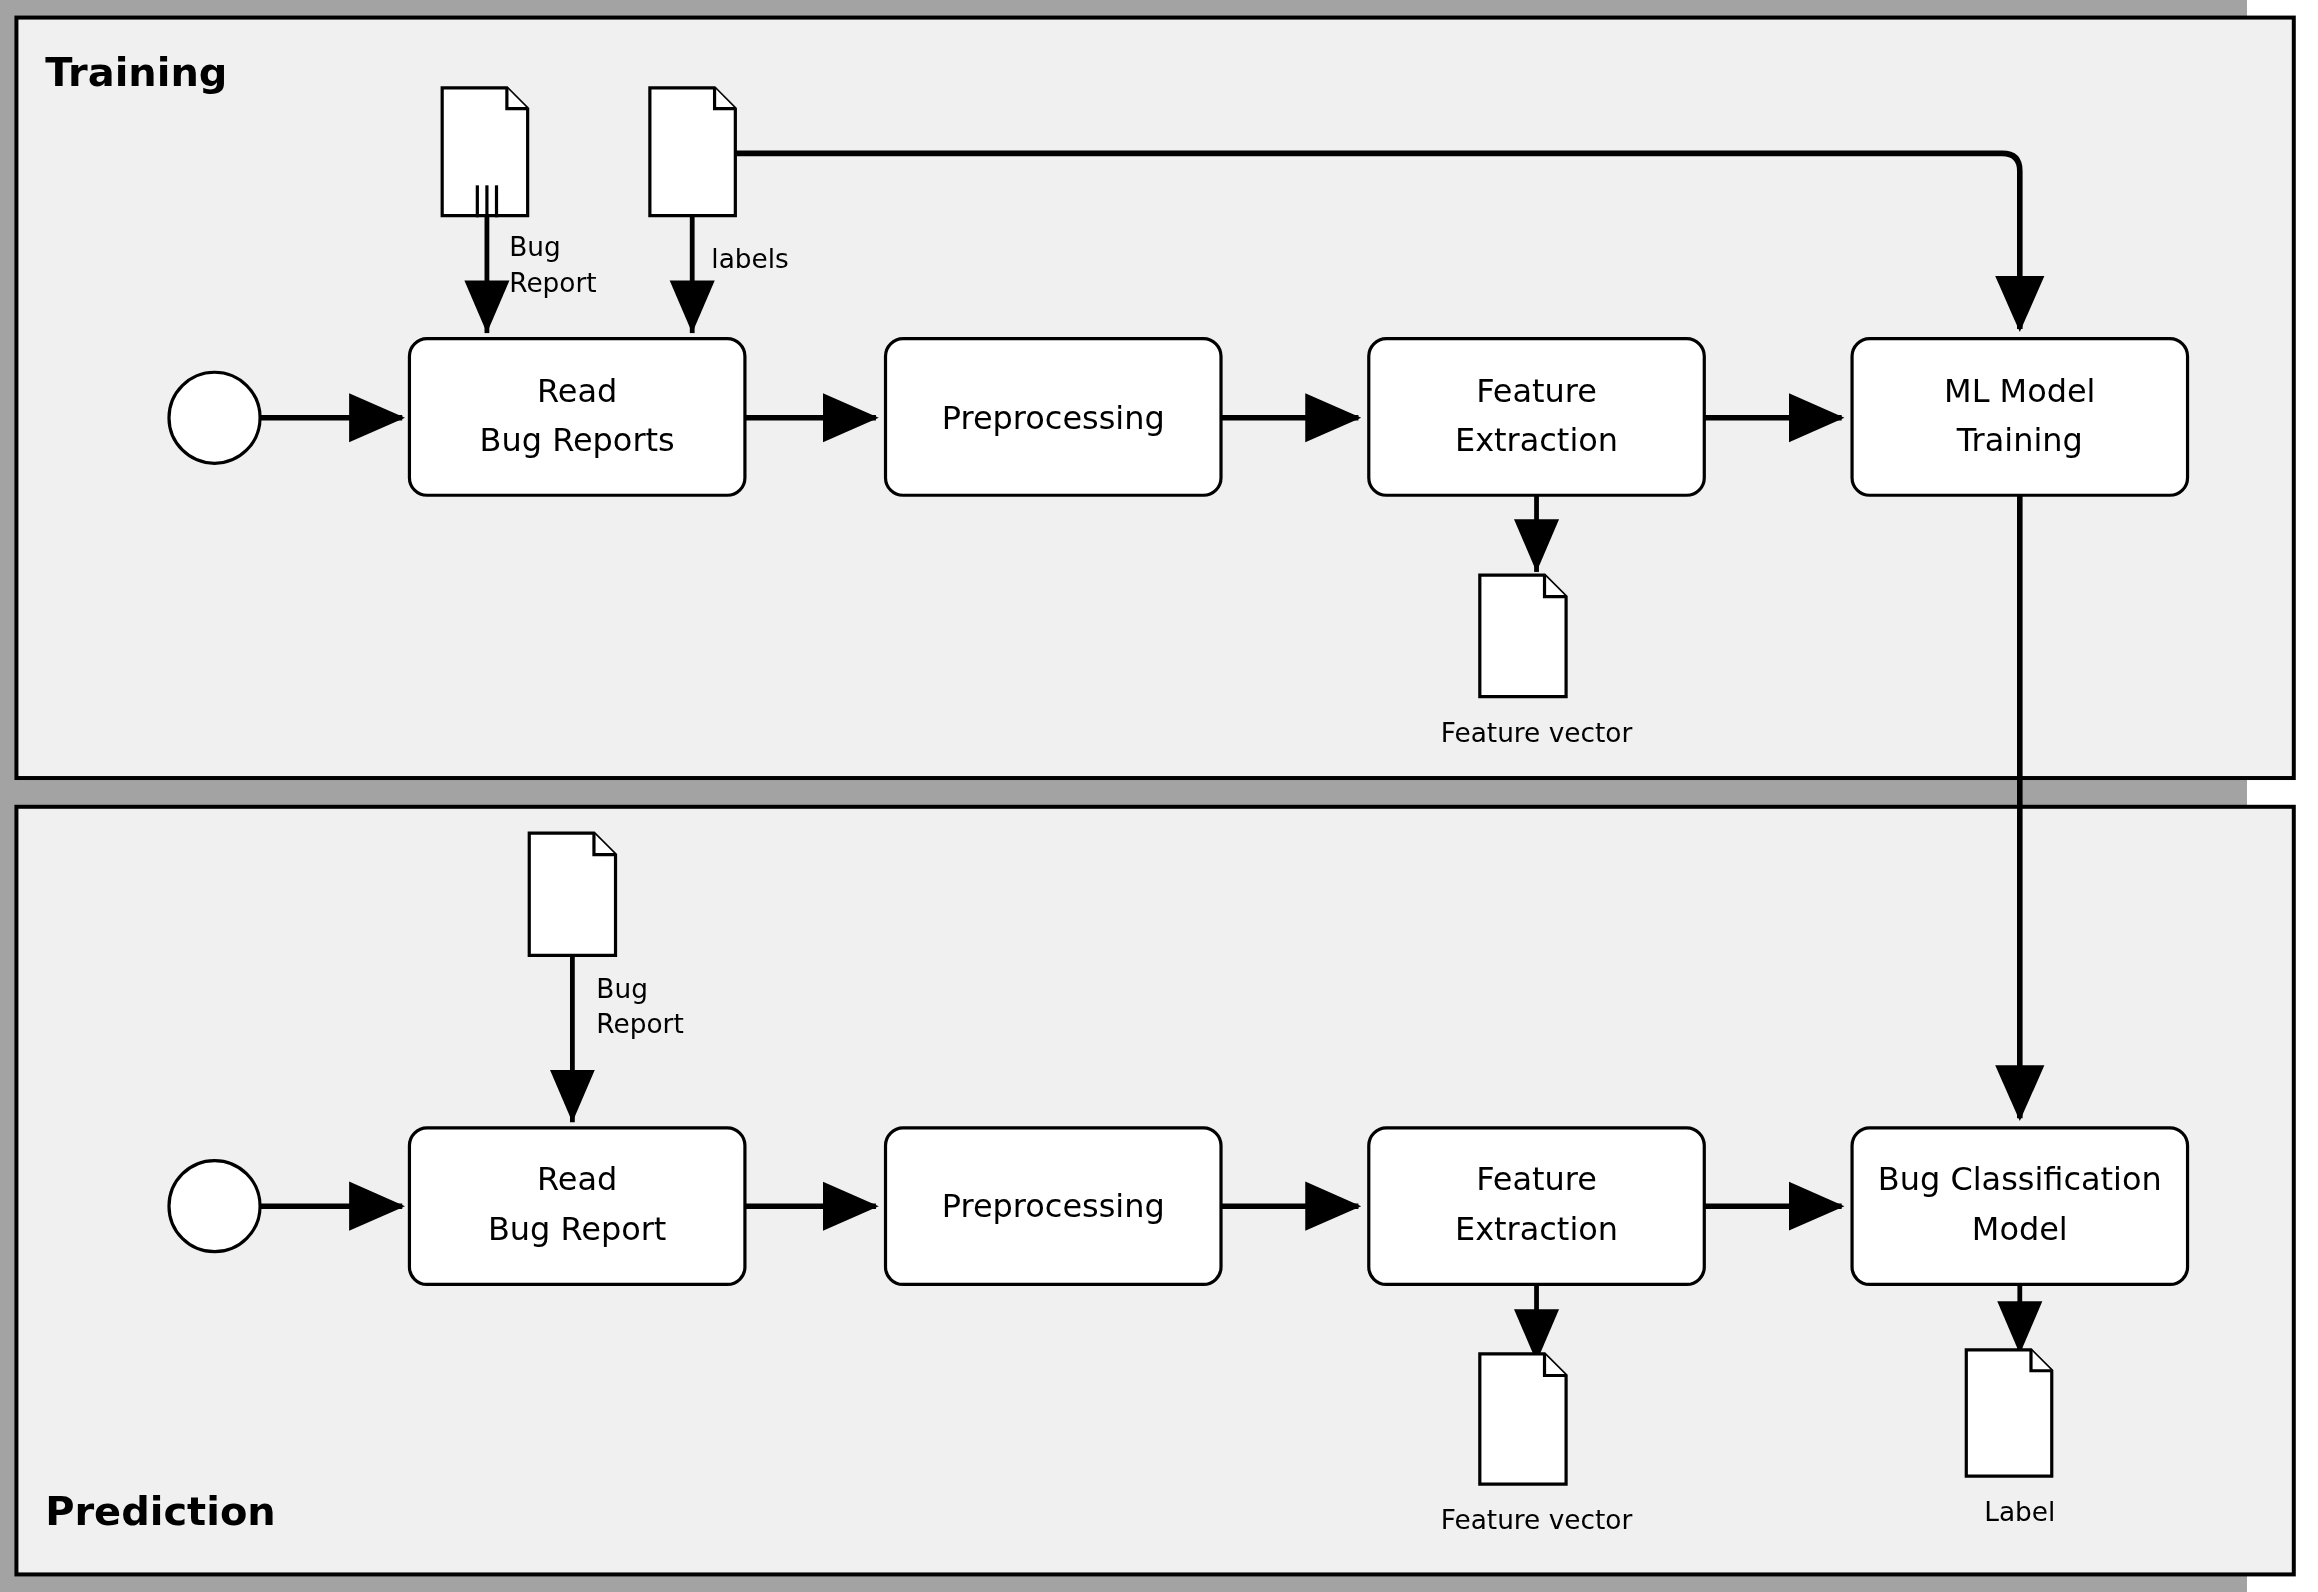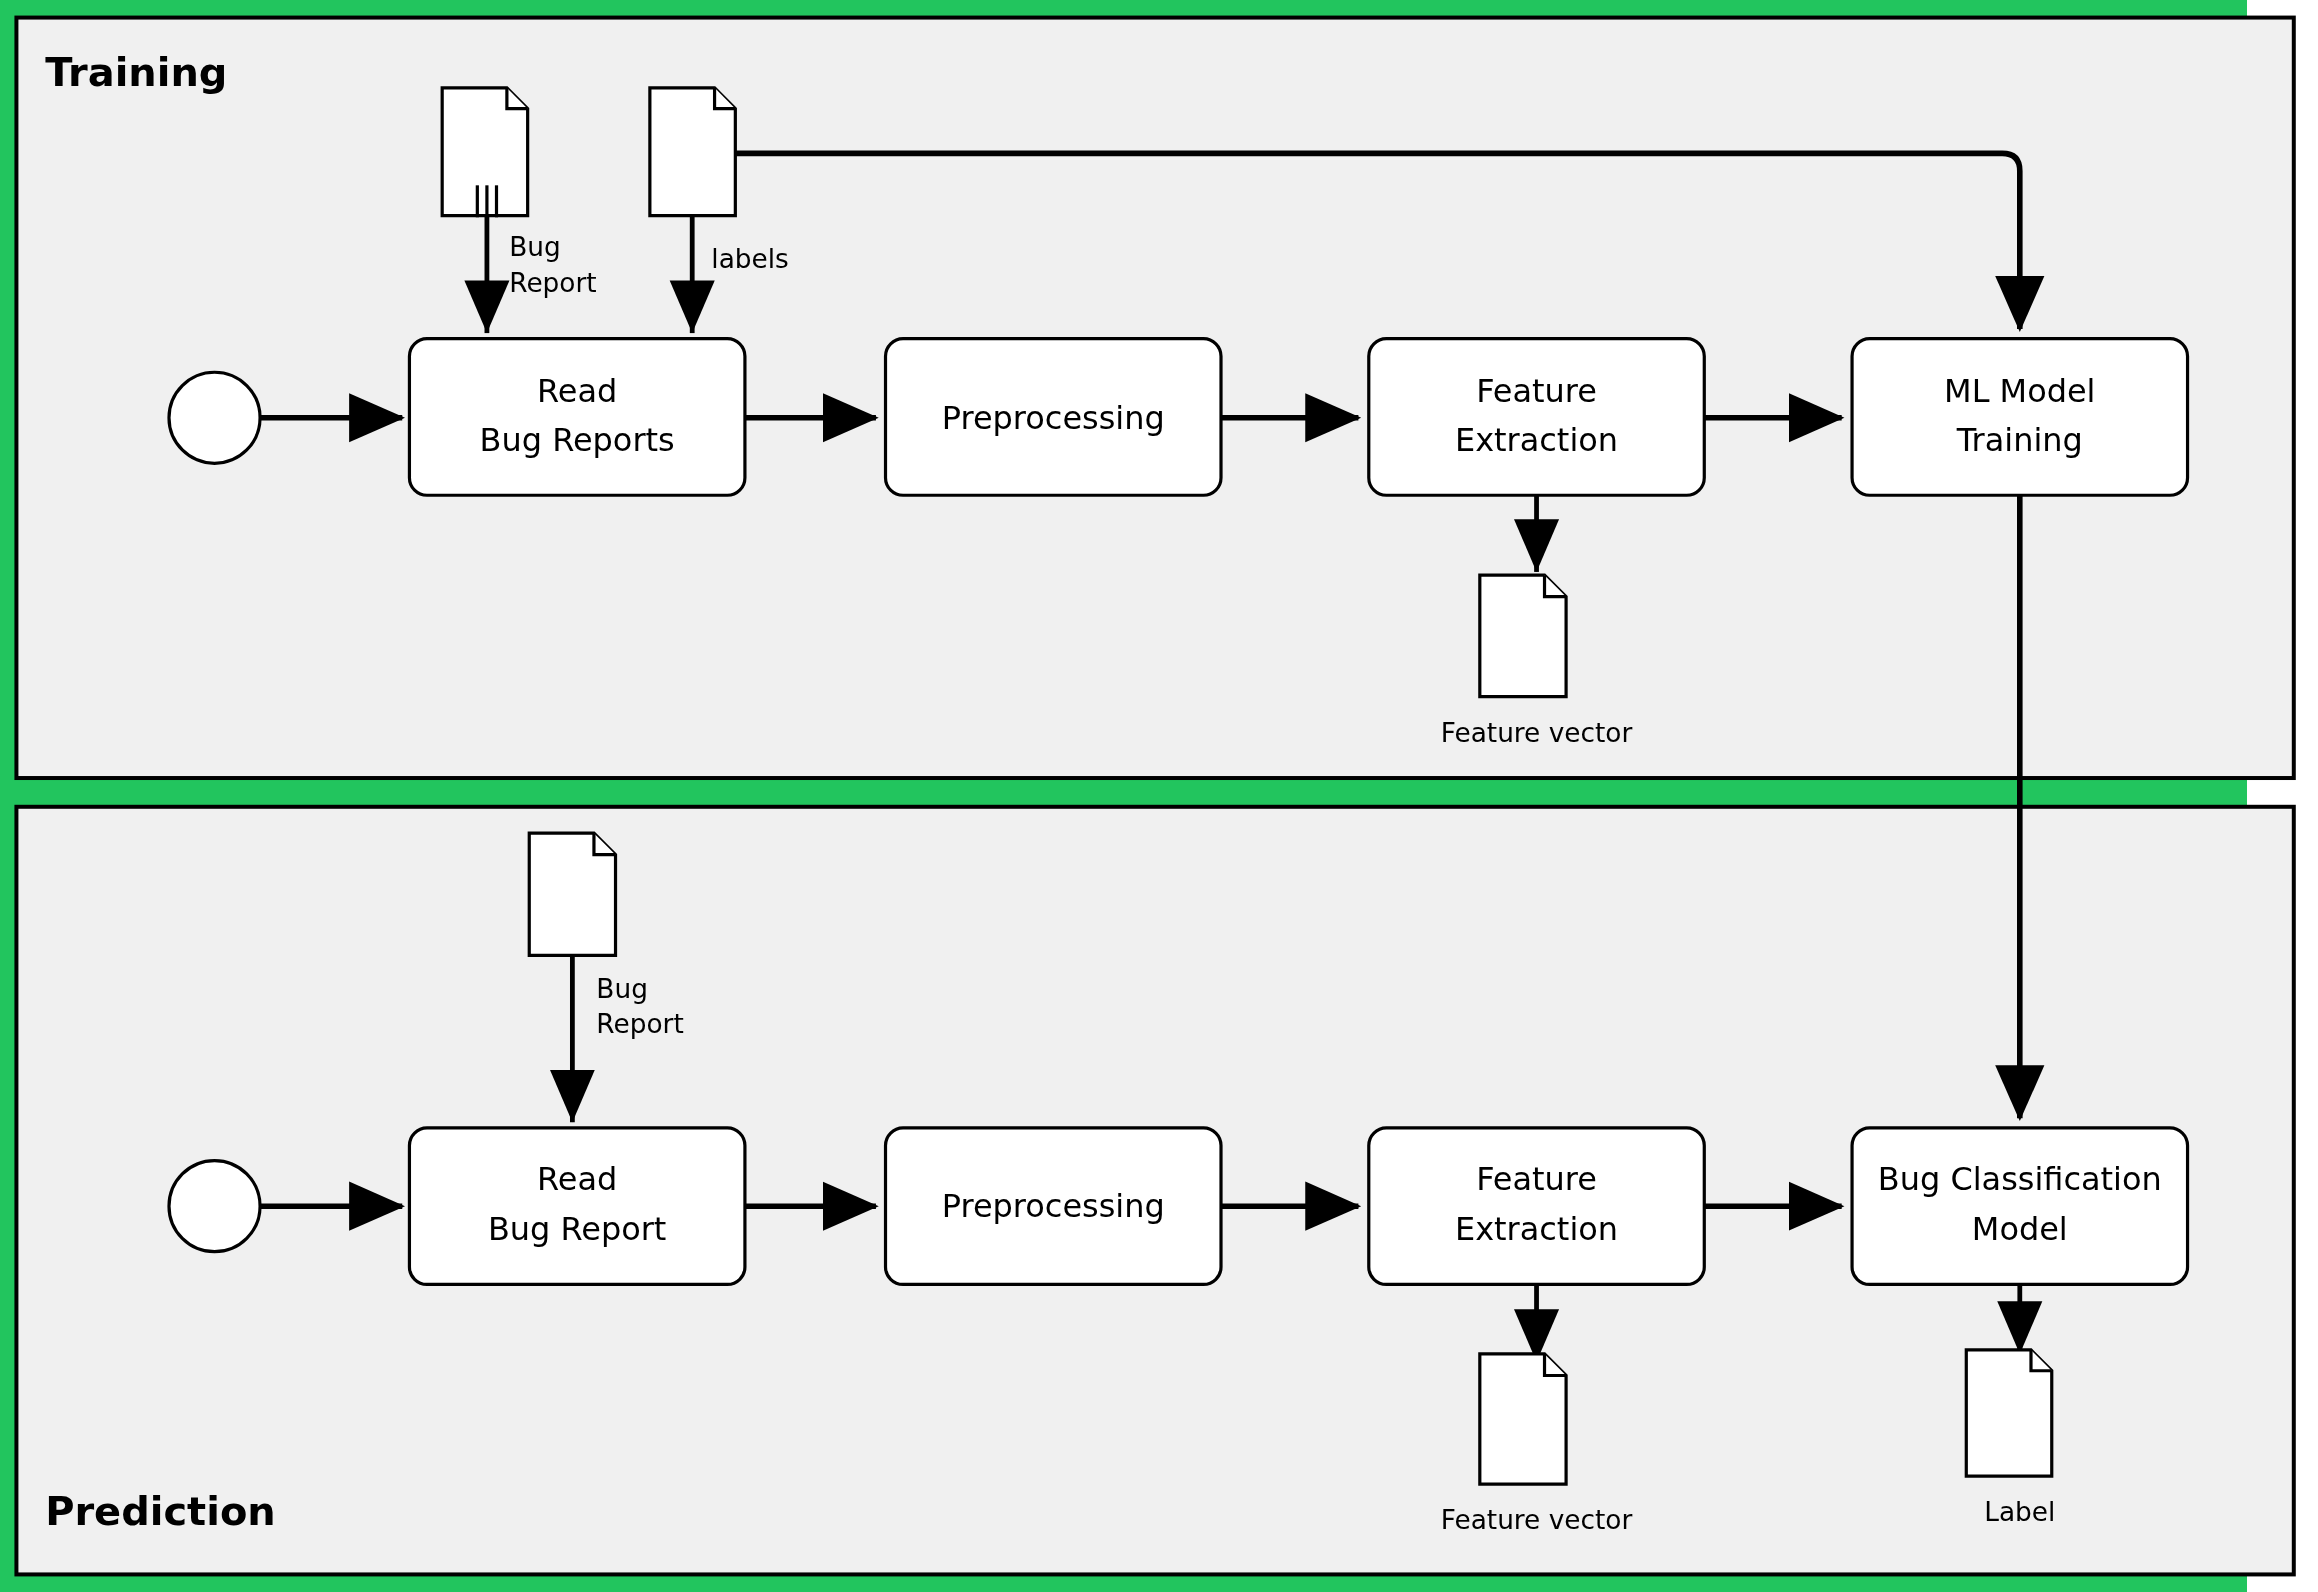--- a/index.html
+++ b/index.html
@@ -4,21 +4,21 @@
 <style>
   html, body {
     margin: 0;
     padding: 0;
     background: #ffffff;
   }
   #canvas-root {
     position: relative;
     width: 2247px;
     height: 1592px;
-    background: #22c55e;
+    background: #a3a3a3;
     font-family: "DejaVu Sans", sans-serif;
   }
   svg.diagram {
     display: block;
     width: 2319px;
     height: 1592px;
   }
   .lane-rect {
     fill: #f0f0f0;
     stroke: #000000;

